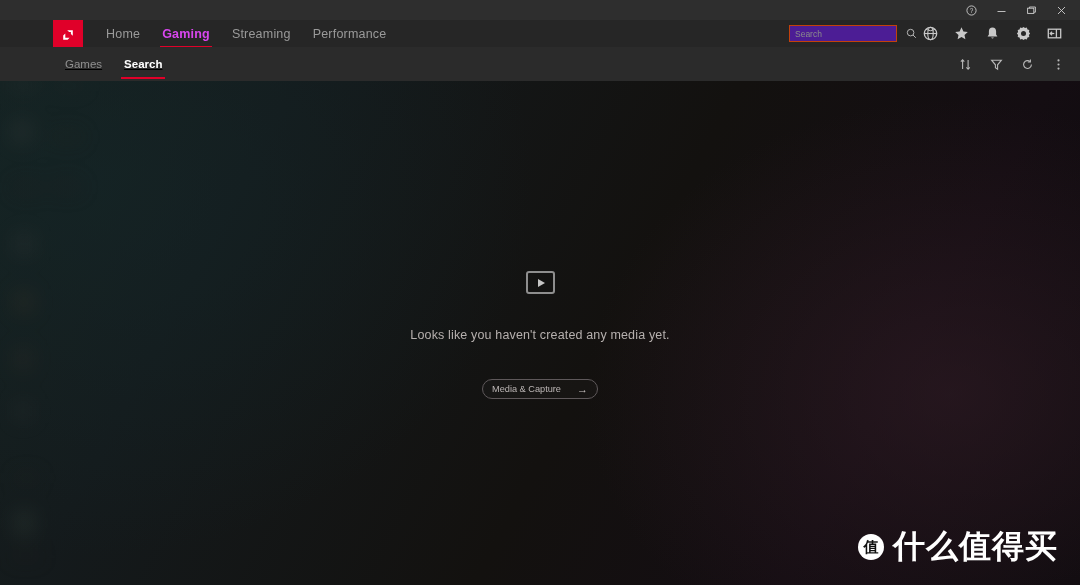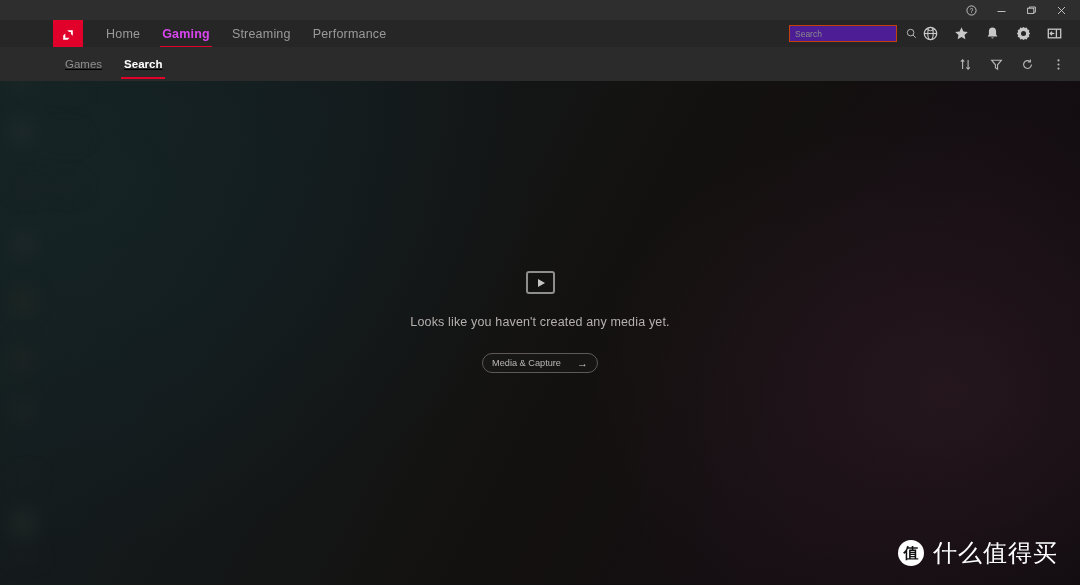--- a/index.html
+++ b/index.html
@@ -131,21 +131,21 @@
     overflow:hidden;
   }
   
   .ghosts { position:absolute; top:0; left:0; width:120px; height:504px;
             filter:blur(9px); opacity:.5; }
   .ghost { position:absolute; border-radius:3px; }
 
   .empty {
     position:absolute; left:0; right:0; top:0;
     width:1080px;
-    display:flex; flex-direction:column; align-items:center;
+    display:flex; flex-direction:column; align-items:center;gap:13px;
   }
   .playicon {
     margin-top:190px;
     width:29px; height:23px;
     border:2px solid #8e8e8e;
     border-radius:3px;
     display:flex; align-items:center; justify-content:center;
   }
   .playtri {
     width:0; height:0;
@@ -187,21 +187,21 @@
     display:flex; align-items:center; gap:9px;
   }
   .wm-logo {
     width:26px; height:26px; border-radius:50%;
     background:#ffffff; color:#111;
     display:flex; align-items:center; justify-content:center;
     font-size:15px; font-weight:bold;
     font-family:"DejaVu Sans", sans-serif;
   }
   .wm-text {
-    color:#ffffff; font-size:24px; font-weight:normal;
+    color:#ffffff; font-size:32px; font-weight:bold;
     letter-spacing:1px;
     font-family:"DejaVu Sans", sans-serif;
   }
 </style>
 </head>
 <body>
 
 <div class="app">
 
   <div class="titlebar">

